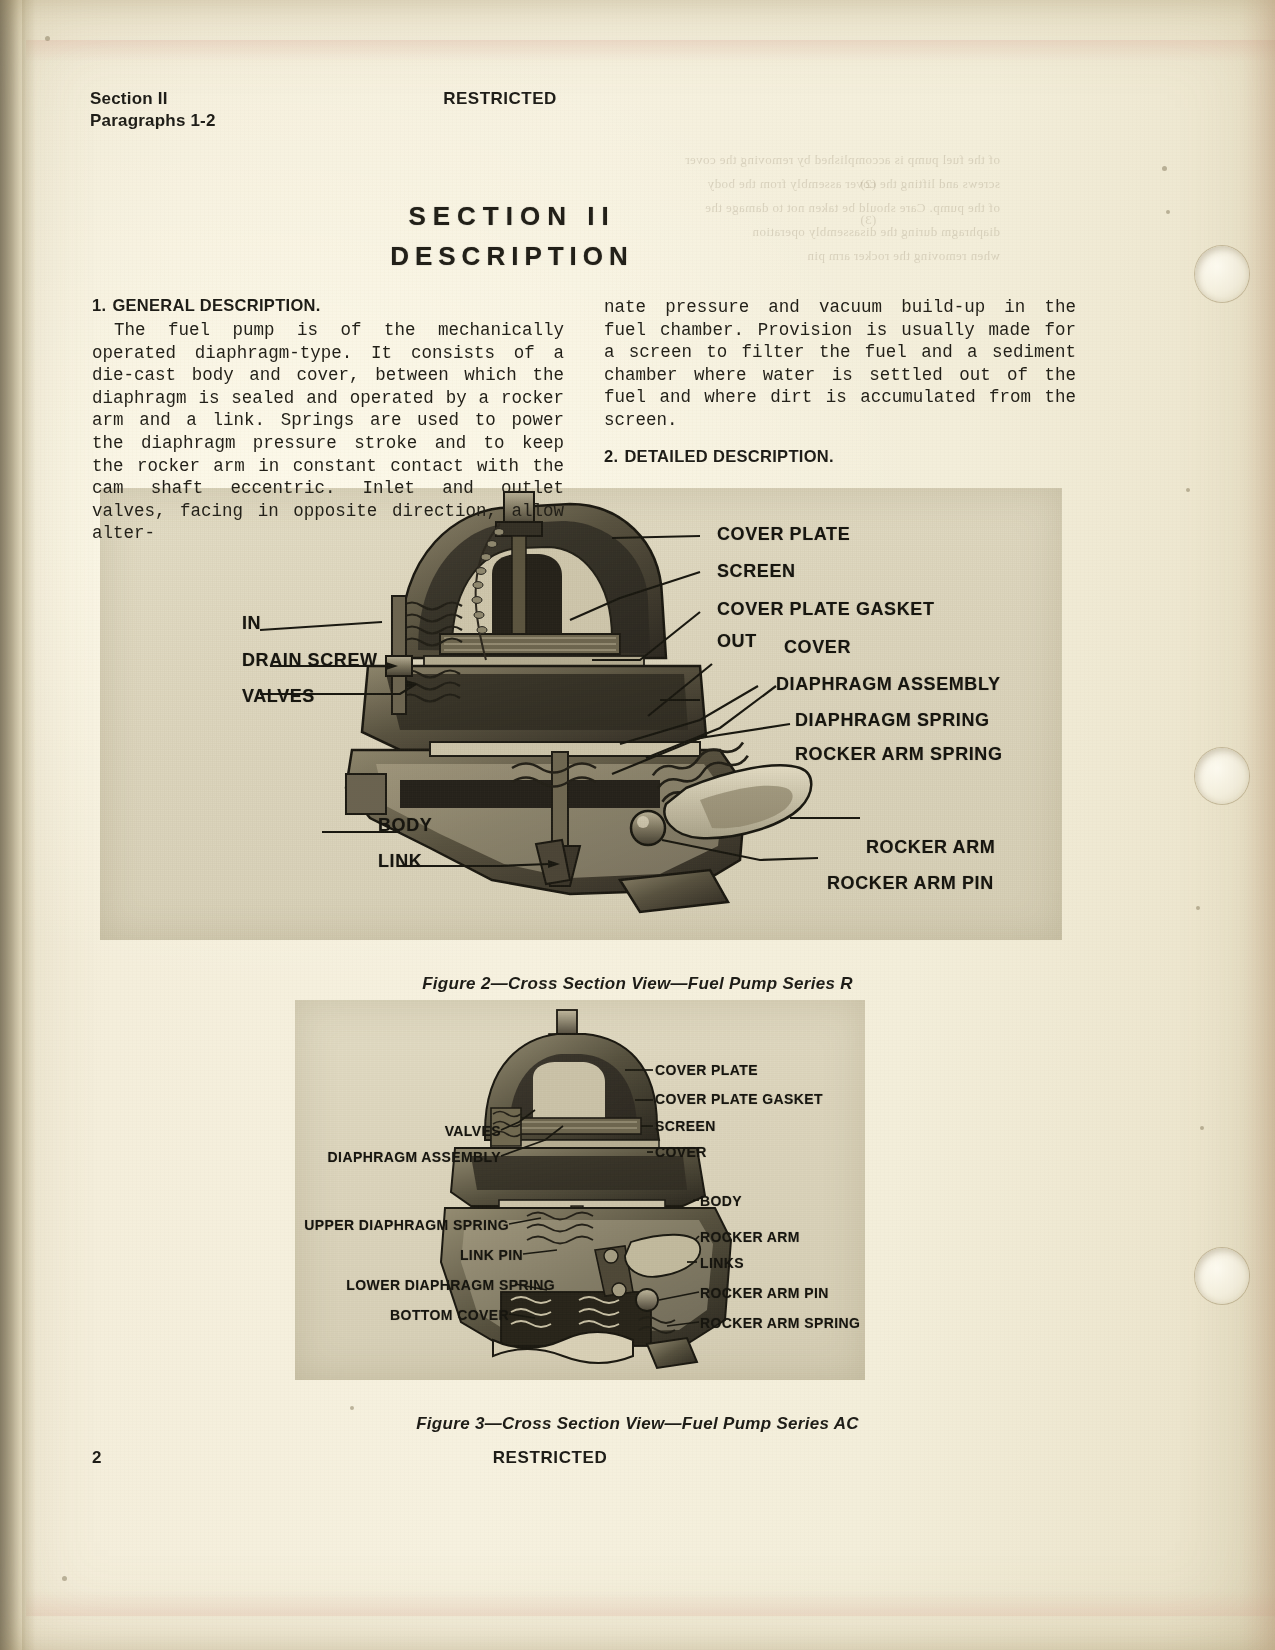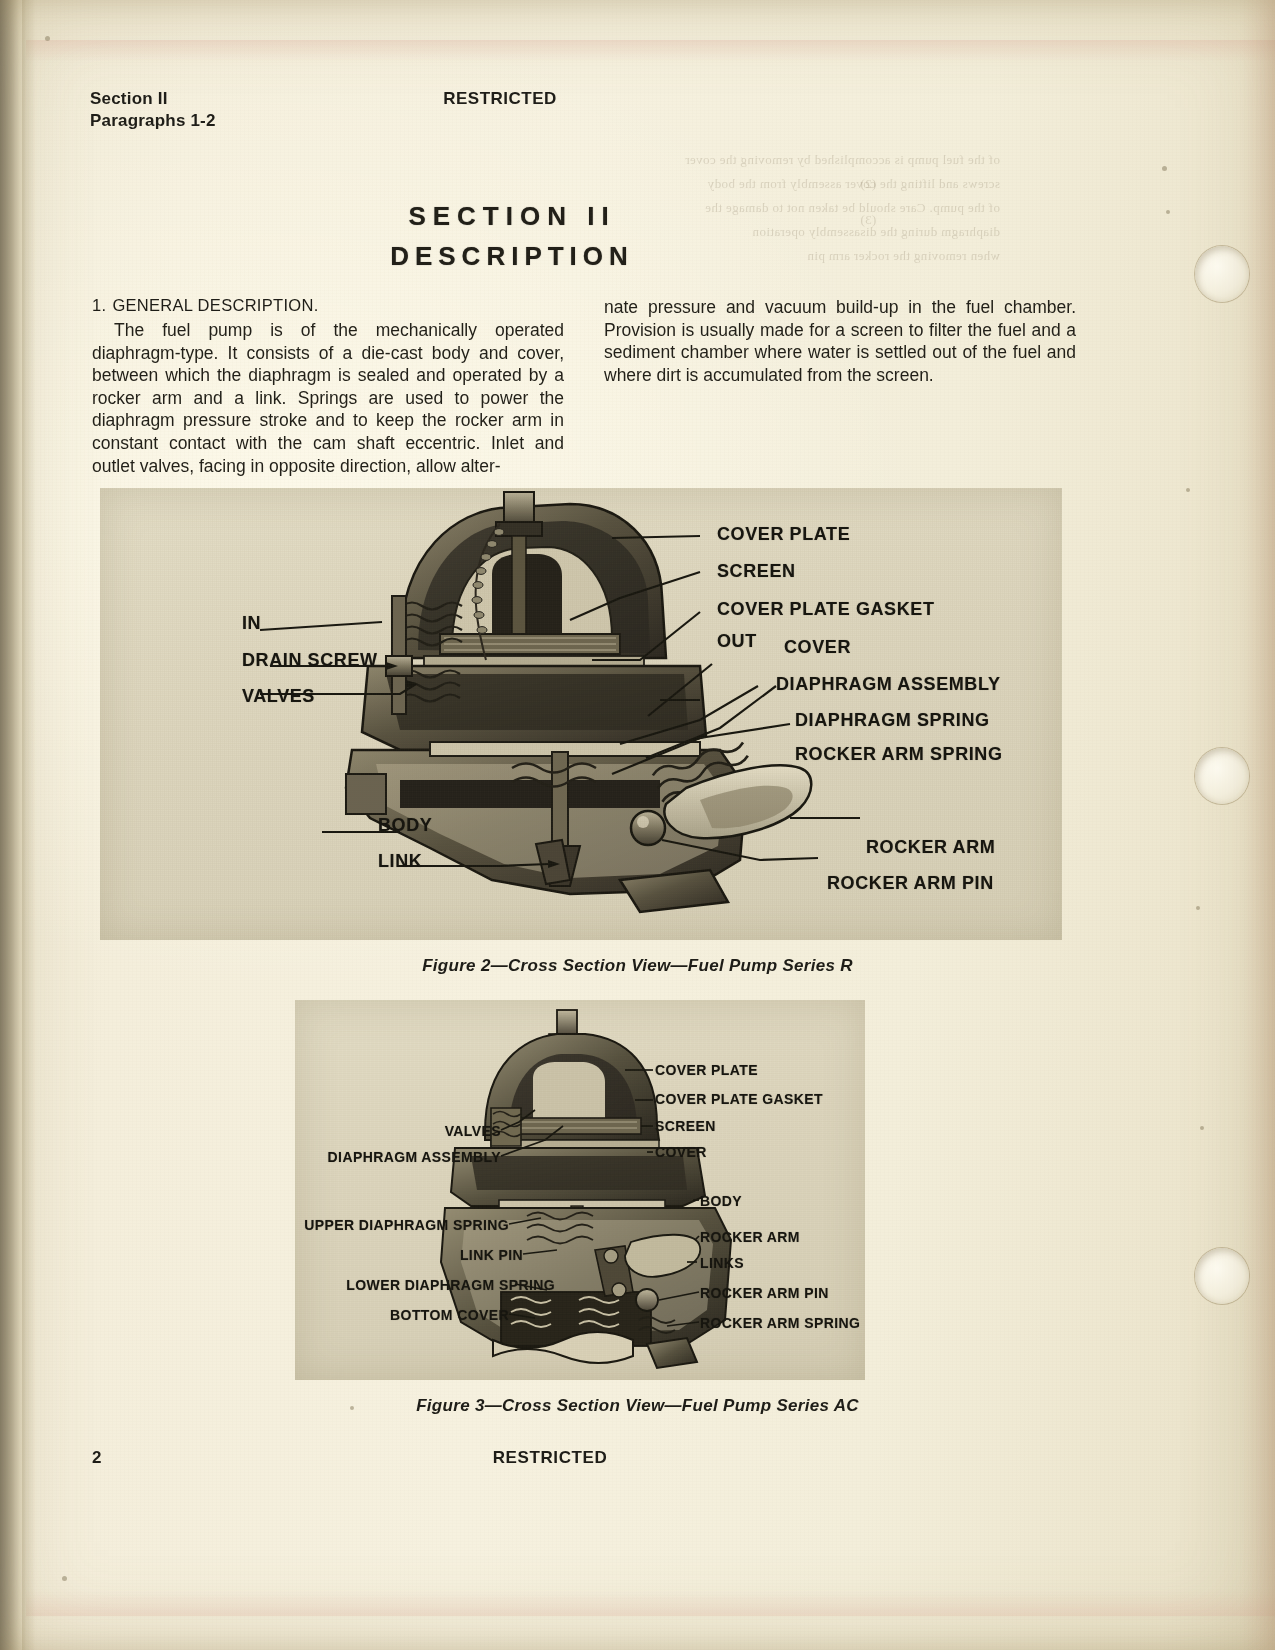--- a/index.html
+++ b/index.html
@@ -60,24 +60,24 @@
   .sec-title{position:absolute;left:0;right:0;top:196px;text-align:center;}
   .sec-title div{font-family:"Liberation Sans",sans-serif;font-weight:bold;color:#211f18;
     letter-spacing:7px;font-size:26px;line-height:40px;
     text-shadow:0 0 1px rgba(33,31,24,.55);}
   .sec-title .l2{letter-spacing:6px;}
 
   
   .col{position:absolute;top:296px;width:472px;}
   .col.left{left:92px;}
   .col.right{left:604px;}
-  .hd{font-family:"Liberation Sans",sans-serif;font-weight:normal;font-size:16.5px;
+  .hd{font-family:"Liberation Sans",sans-serif;font-weight:bold;font-size:16.5px;
     color:#1d1c17;letter-spacing:.3px;margin:0 0 4px 0;}
   .hd .num{margin-right:6px;}
-  .bodytext{font-family:Liberation Sans, sans-serif;font-size:17.5px;line-height:22.6px;
+  .bodytext{font-family:Liberation Mono, monospace;font-size:17.5px;line-height:22.6px;
     color:#211f18;text-align:justify;margin:0;text-indent:22px;
     -webkit-font-smoothing:none;}
   .bodytext.noind{text-indent:0;}
   .bodytext.ind-a{text-indent:26px;}
   .ital{font-style:italic;}
   .gap{height:15px;}
 
   
   .figwrap{position:absolute;}
   .fig2{left:100px;top:488px;width:962px;height:452px;}
@@ -86,21 +86,21 @@
   .plate{position:relative;width:100%;height:100%;overflow:hidden;
     background:linear-gradient(170deg,#e3ddc6 0%,#ddd6be 40%,#d6cfb6 100%);
     box-shadow:inset 0 0 40px rgba(122,108,74,.22);}
   .plate .pgrain{position:absolute;inset:0;opacity:.55;pointer-events:none;
     background-image:
       repeating-linear-gradient(0deg, rgba(120,106,76,.05) 0 1px, rgba(0,0,0,0) 1px 2px),
       repeating-linear-gradient(90deg, rgba(120,106,76,.045) 0 1px, rgba(0,0,0,0) 1px 2px);}
 
   .cap{position:absolute;left:0;right:0;text-align:center;
     font-family:"Liberation Sans",sans-serif;font-style:italic;font-weight:bold;
-    font-size:17px;color:#1d1c17;letter-spacing:.3px;}
+    font-size:17px;color:#1d1c17;letter-spacing:.3px;margin-top:18px;}
   .cap2{top:956px;}
   .cap3{top:1396px;}
 
   
   .lbl{position:absolute;font-family:"Liberation Sans",sans-serif;font-weight:600;
     color:#16150f;white-space:nowrap;letter-spacing:.6px;
     text-shadow:0 0 1px rgba(22,21,15,.35);}
   .f2 .lbl{font-size:18px;}
   .f3 .lbl{font-size:14px;letter-spacing:.4px;}
   .lbl.r{text-align:right;}
@@ -426,20 +426,23 @@
     <div class="col left">
       <p class="hd">
         <span class="num">1.</span><span>GENERAL DESCRIPTION.</span>
       </p>
       <p class="bodytext">The fuel pump is of the mechanically operated diaphragm-type. It consists of a die-cast body and cover, between which the diaphragm is sealed and operated by a rocker arm and a link. Springs are used to power the diaphragm pressure stroke and to keep the rocker arm in constant contact with the cam shaft eccentric. Inlet and outlet valves, facing in opposite direction, allow alter-</p>
     </div>
 
     <div class="col right">
       <p class="bodytext noind">nate pressure and vacuum build-up in the fuel chamber. Provision is usually made for a screen to filter the fuel and a sediment chamber where water is settled out of the fuel and where dirt is accumulated from the screen.</p>
       <div class="gap"></div>
+      <p class="hd">
+        <span class="num">2.</span><span>DETAILED DESCRIPTION.</span>
+      </p>
     </div>
 
     <div class="pageno">2</div>
     <div class="foot">RESTRICTED</div>
   </div>
 
   <div class="ghost" style="left:120px;top:152px;width:880px;">of the fuel pump is accomplished by removing the cover</div>
   <div class="ghost" style="left:120px;top:176px;width:880px;">screws and lifting the cover assembly from the body</div>
   <div class="ghost" style="left:120px;top:200px;width:880px;">of the pump. Care should be taken not to damage the</div>
   <div class="ghost" style="left:120px;top:224px;width:880px;">diaphragm during the disassembly operation</div>

